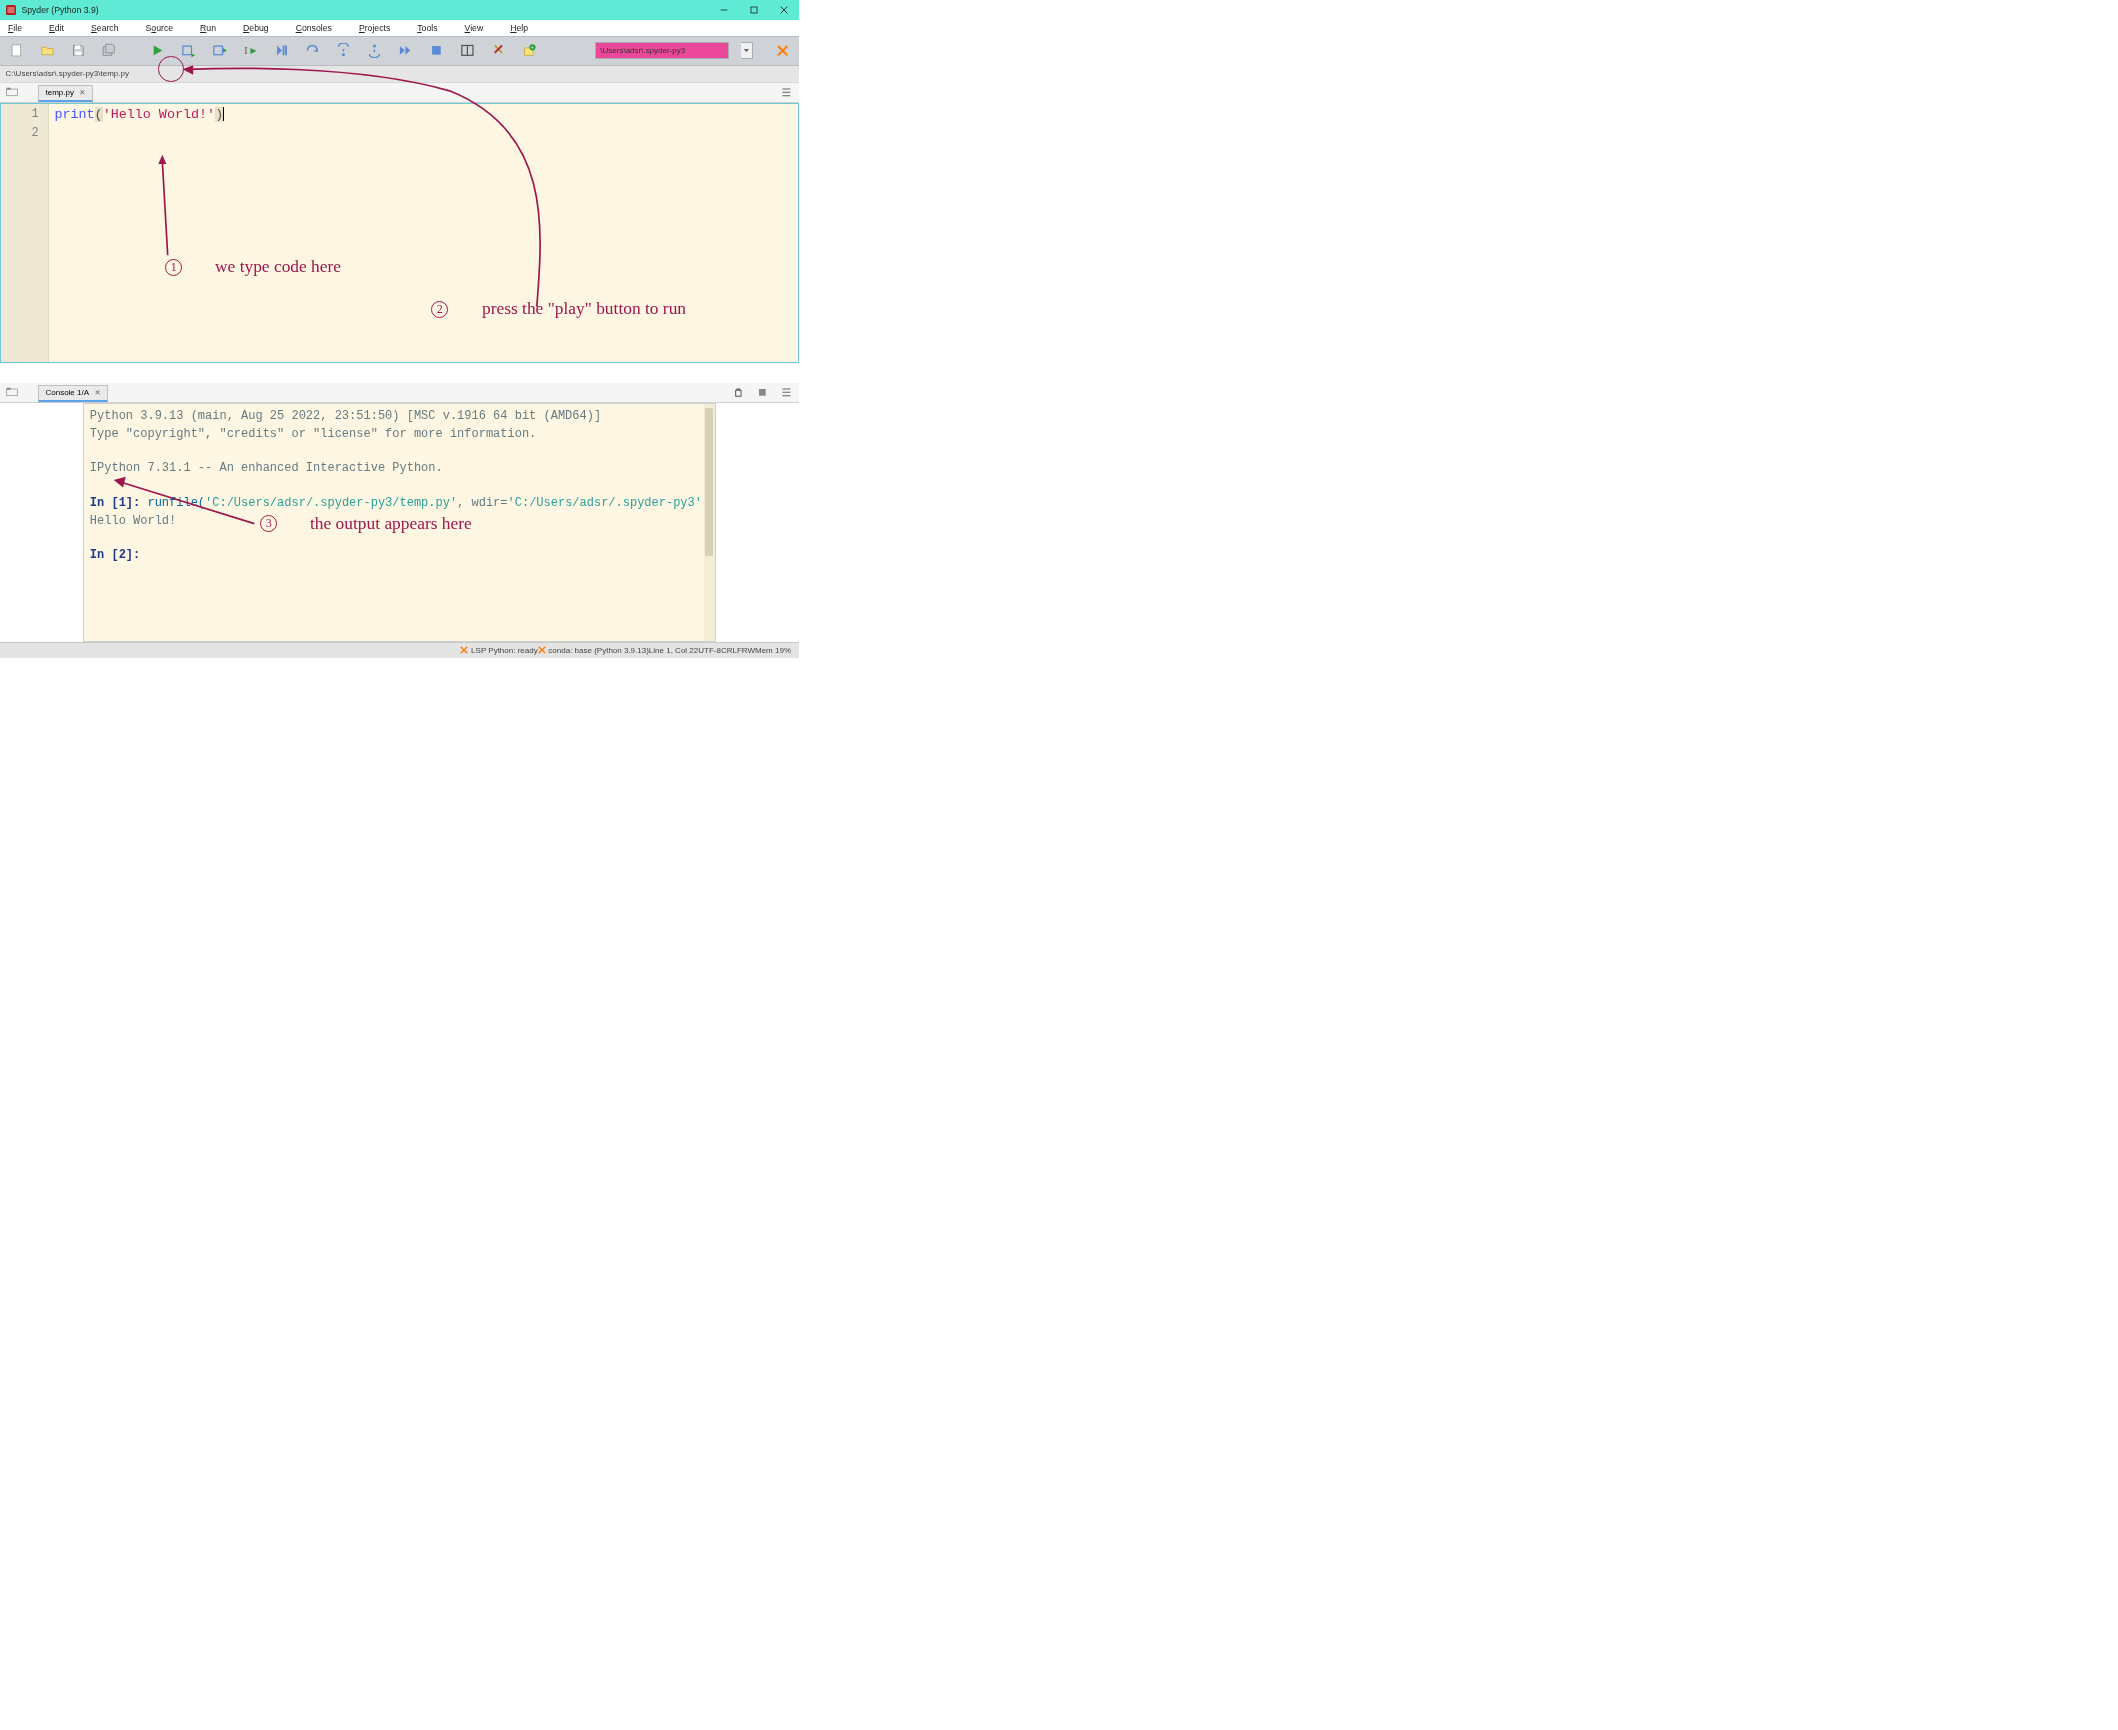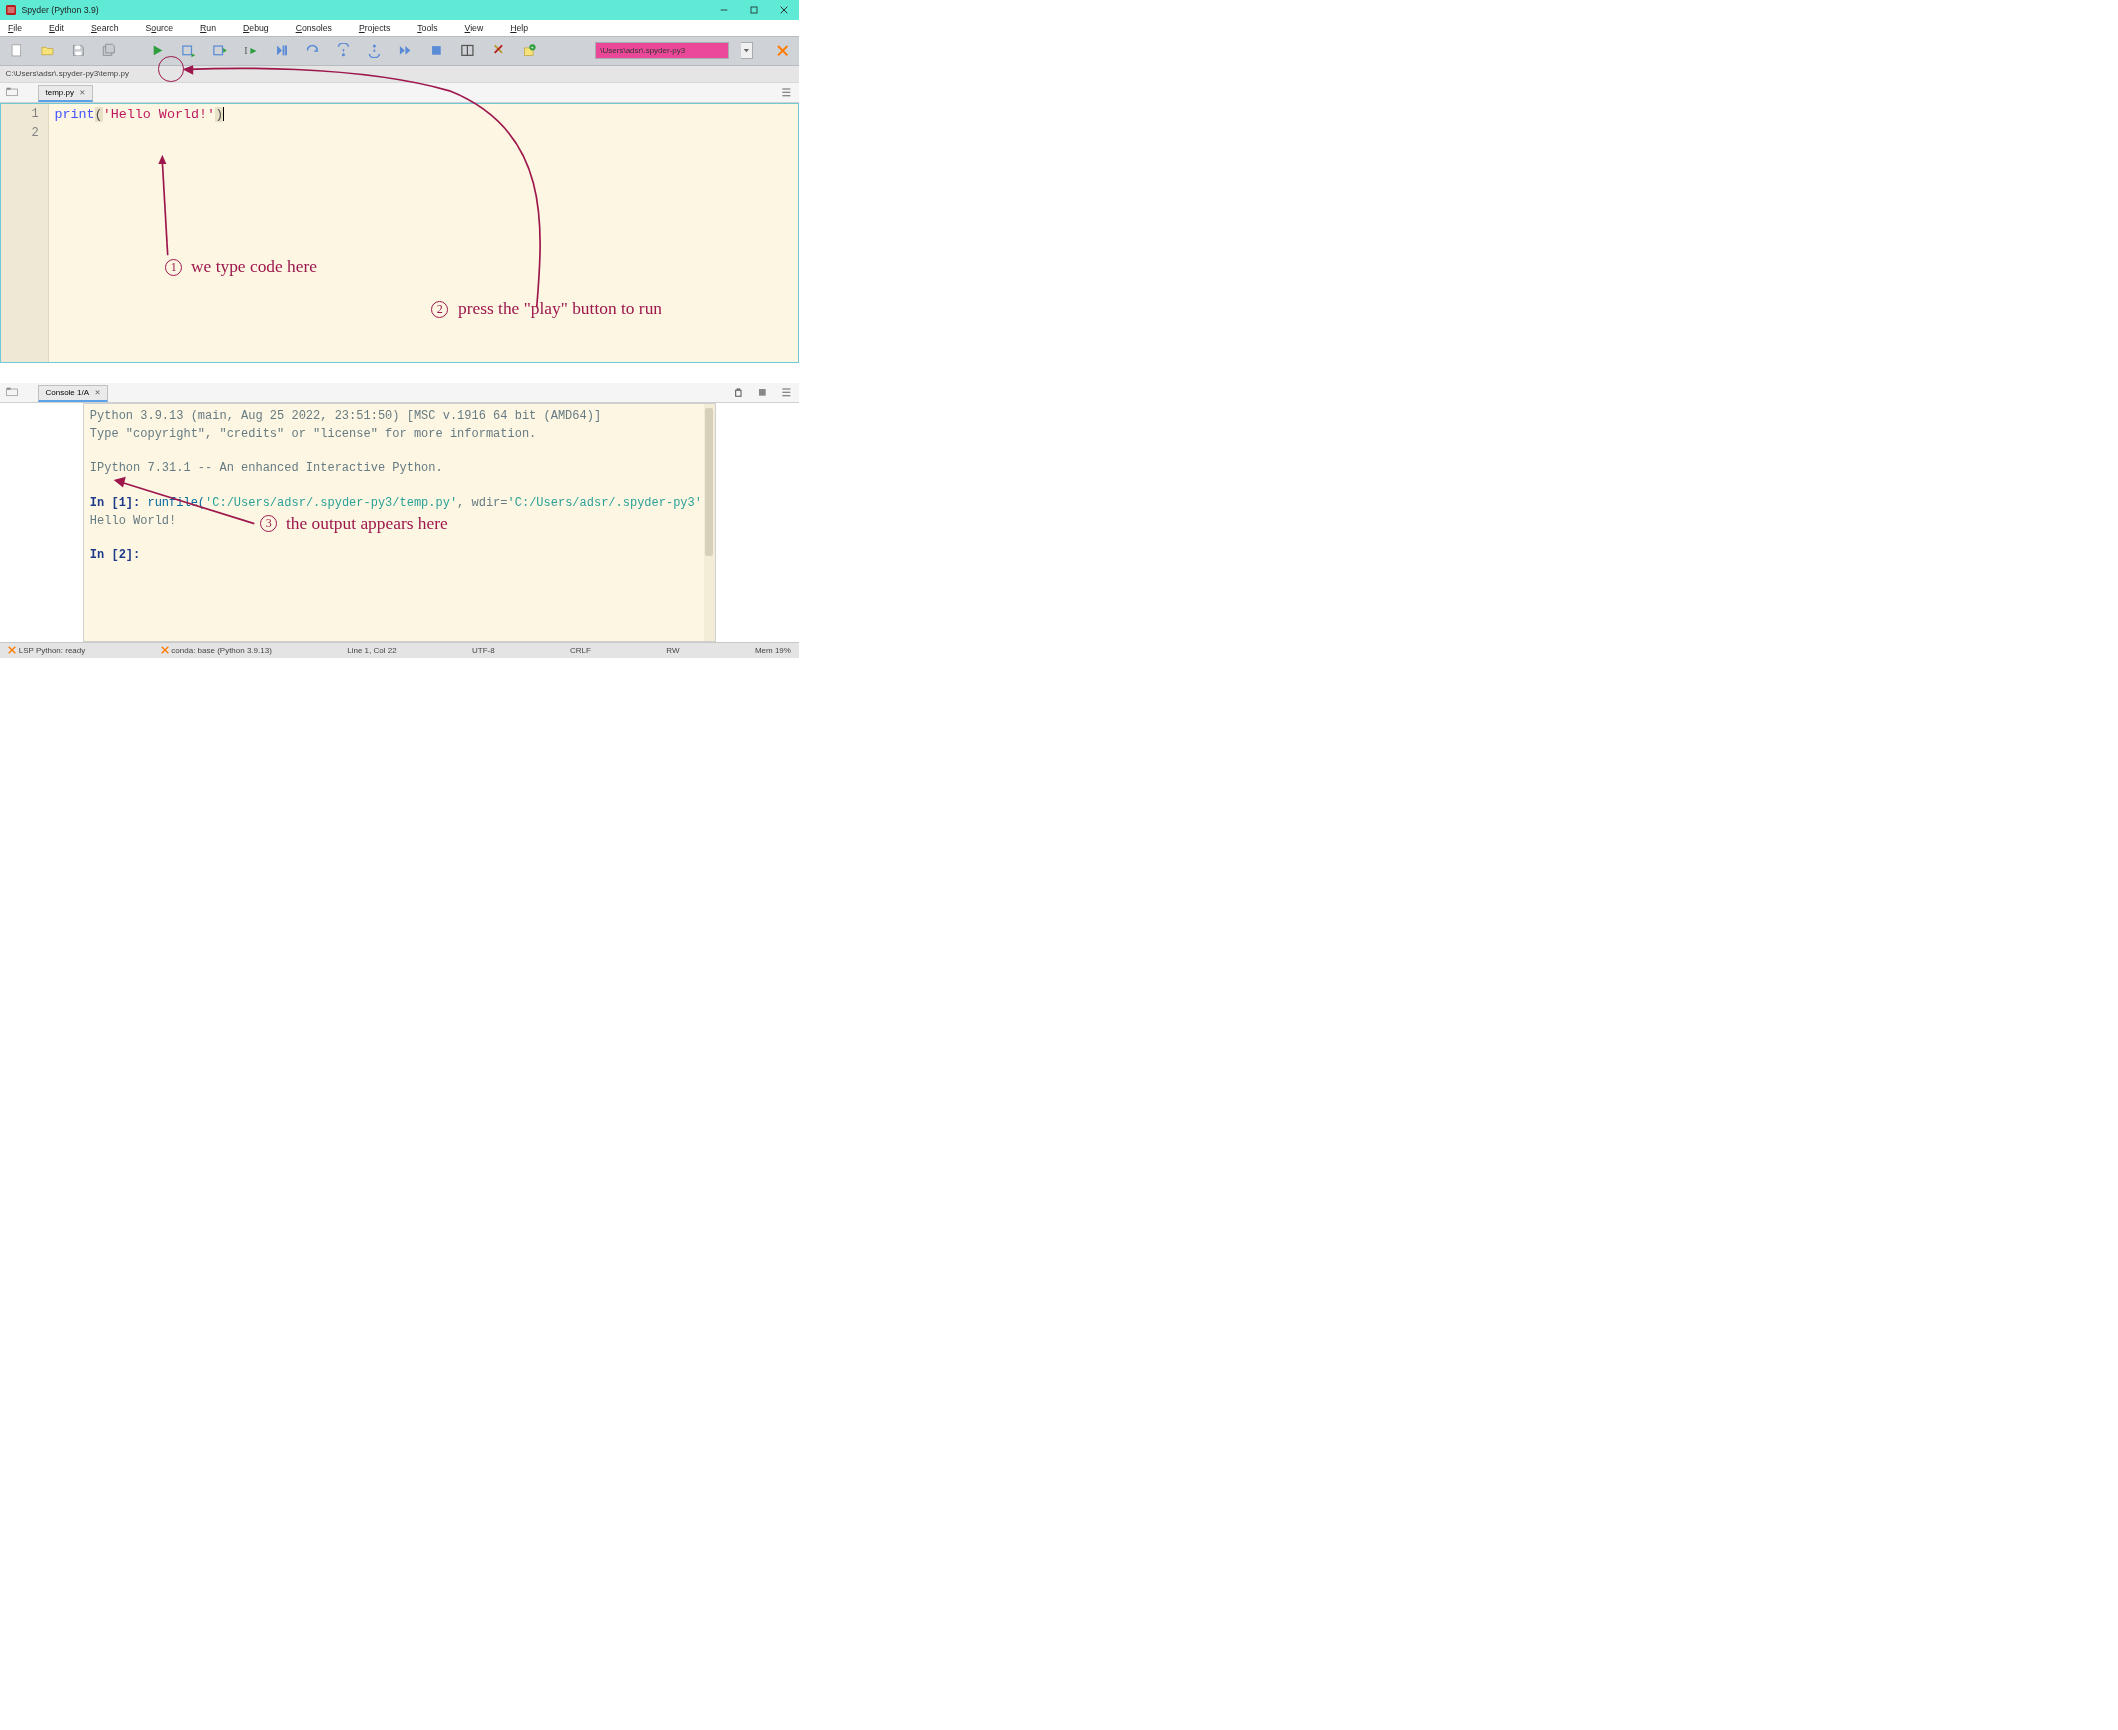--- a/index.html
+++ b/index.html
@@ -225,38 +225,39 @@
 .cl-func { color: #0369a1; }
 .cl-str { color: #2aa198; }
 
 
 .statusbar {
   height: 16px;
   background: #e4e4e4;
   border-top: 0.7px solid #c8c8c8;
   display: flex;
   align-items: center;
-  justify-content: space-between;
+  justify-content: flex-end;
   padding: 0 8px;
   font-size: 8px;
   color: #444;
 }
 .statusbar .sb-item { display:flex; align-items:center; gap:2.7px; }
 
 
 .overlay {
   position: absolute;
   left: 0; top: 0; right: 0; bottom: 0;
   pointer-events: none;
 }
 .ann-text {
   position: absolute;
   font-family: "Comic Sans MS","Segoe Script",cursive;
   font-size: 17.4px;
   color: #9d174d;
+  margin-left: 24px;
 }
 .ann-circle {
   position: absolute;
   border: 1.7px solid #9d174d;
   border-radius: 50%;
 }
 .ann-num {
   position: absolute;
   width: 17.4px; height: 17.4px;
   border: 1.3px solid #9d174d;

